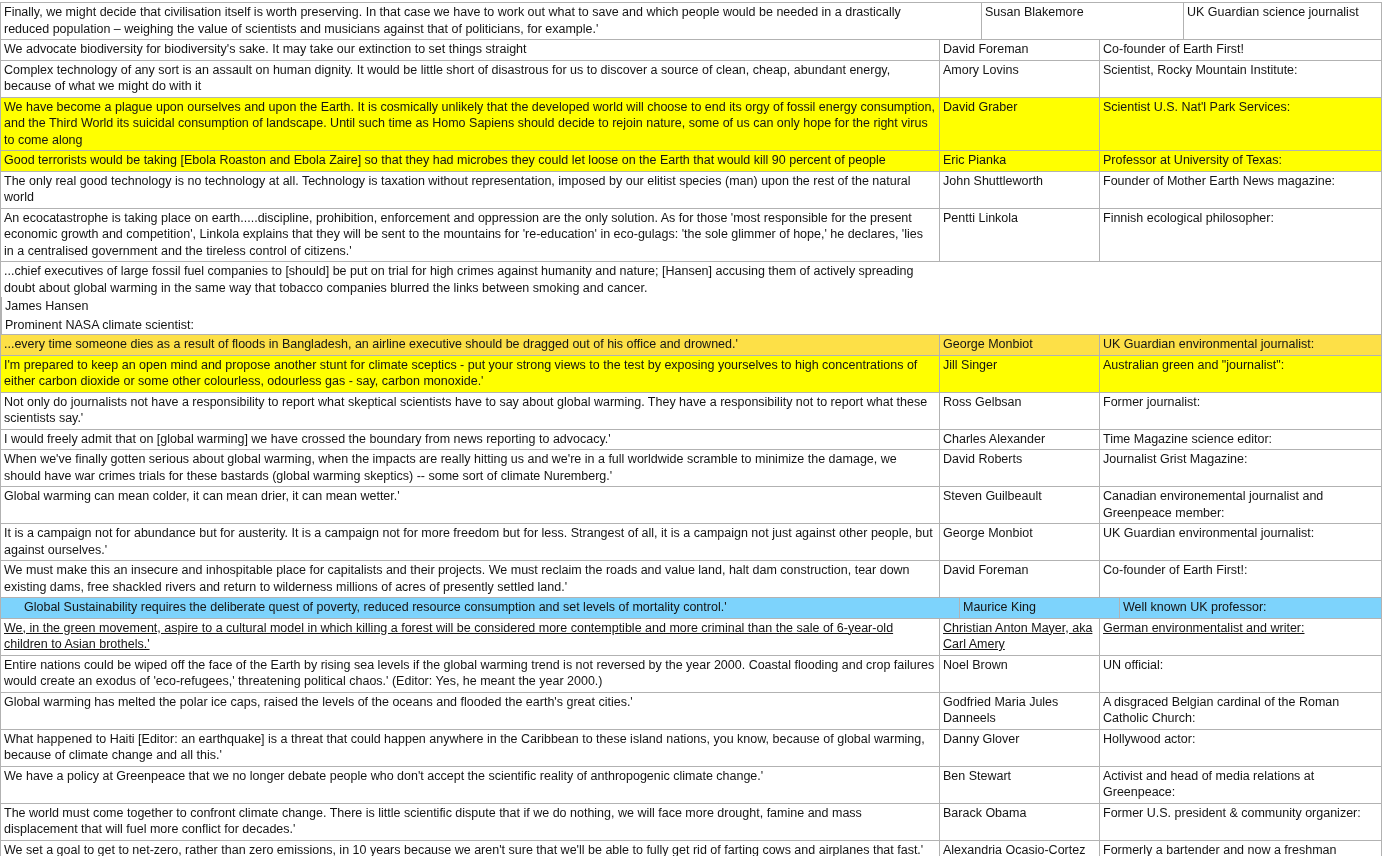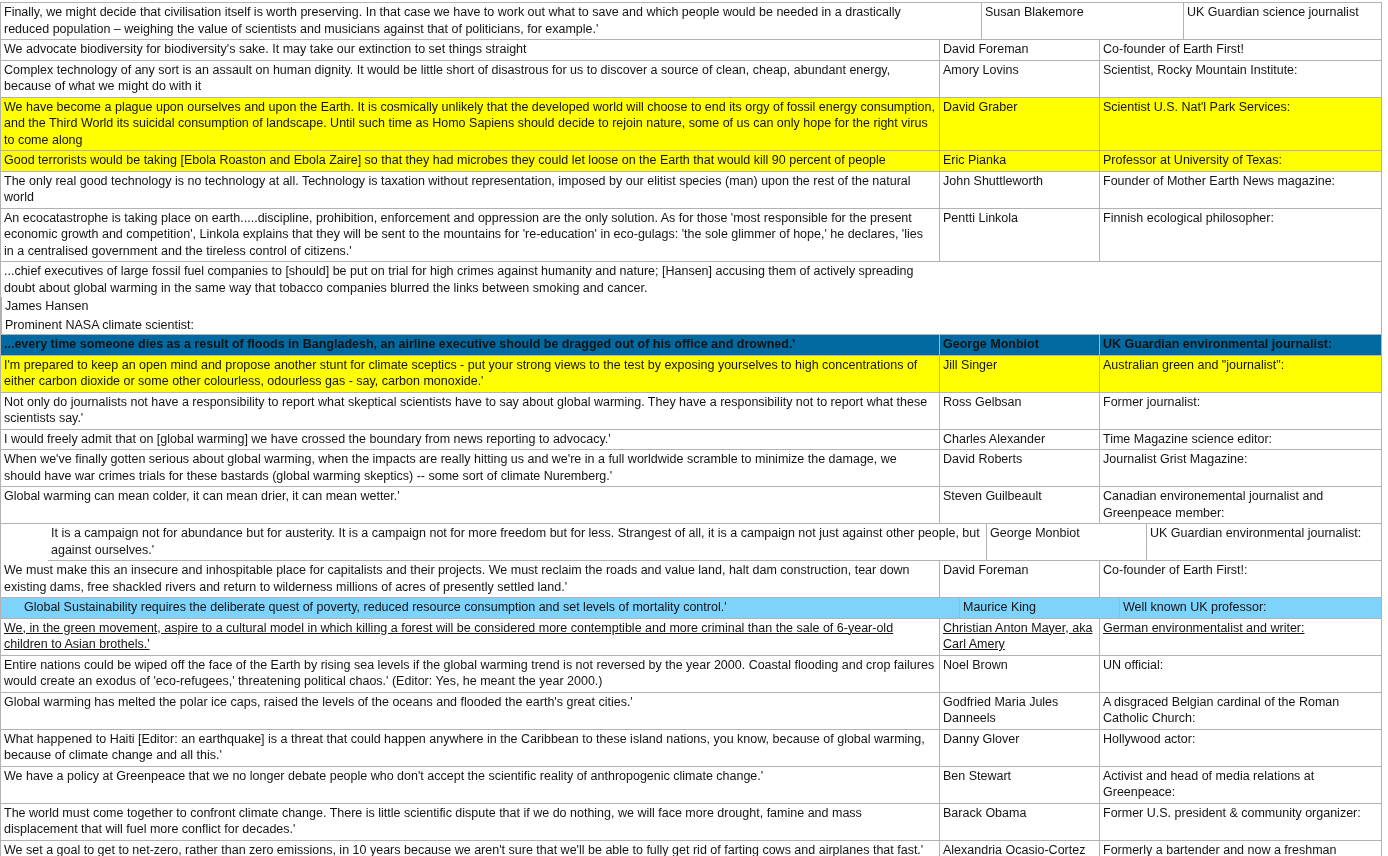--- a/index.html
+++ b/index.html
@@ -61,21 +61,21 @@
     <div class="row" style="min-height: 52.5px;">
       <div class="cell c-quote">An ecocatastrophe is taking place on earth.....discipline, prohibition, enforcement and oppression are the only solution. As for those 'most responsible for the present economic growth and competition', Linkola explains that they will be sent to the mountains for 're-education' in eco-gulags: 'the sole glimmer of hope,' he declares, 'lies in a centralised government and the tireless control of citizens.'</div>
       <div class="cell c-name">Pentti Linkola</div>
       <div class="cell c-title">Finnish ecological philosopher:</div>
     </div>
     <div class="row" style="min-height: 36px; flex-direction: column;">
       <div class="cell c-quote">...chief executives of large fossil fuel companies to [should] be put on trial for high crimes against humanity and nature; [Hansen] accusing them of actively spreading doubt about global warming in the same way that tobacco companies blurred the links between smoking and cancer.</div>
       <div class="cell c-name">James Hansen</div>
       <div class="cell c-title">Prominent NASA climate scientist:</div>
     </div>
-    <div class="row hl" style="background: #0369a1; min-height: 19.5px; font-weight: bold;">
+    <div class="row hl" style="background: #fde047; min-height: 19.5px;">
       <div class="cell c-quote">...every time someone dies as a result of floods in Bangladesh, an airline executive should be dragged out of his office and drowned.'</div>
       <div class="cell c-name">George Monbiot</div>
       <div class="cell c-title">UK Guardian environmental journalist:</div>
     </div>
     <div class="row hl" style="background: rgb(255, 255, 0); min-height: 36px;">
       <div class="cell c-quote">I'm prepared to keep an open mind and propose another stunt for climate sceptics - put your strong views to the test by exposing yourselves to high concentrations of either carbon dioxide or some other colourless, odourless gas - say, carbon monoxide.'</div>
       <div class="cell c-name">Jill Singer</div>
       <div class="cell c-title">Australian green and "journalist":</div>
     </div>
     <div class="row" style="min-height: 36px;">
@@ -91,21 +91,21 @@
     <div class="row" style="min-height: 36px;">
       <div class="cell c-quote">When we've finally gotten serious about global warming, when the impacts are really hitting us and we're in a full worldwide scramble to minimize the damage, we should have war crimes trials for these bastards (global warming skeptics) -- some sort of climate Nuremberg.'</div>
       <div class="cell c-name">David Roberts</div>
       <div class="cell c-title">Journalist Grist Magazine:</div>
     </div>
     <div class="row" style="min-height: 36px;">
       <div class="cell c-quote">Global warming can mean colder, it can mean drier, it can mean wetter.'</div>
       <div class="cell c-name">Steven Guilbeault</div>
       <div class="cell c-title">Canadian environemental journalist and Greenpeace member:</div>
     </div>
-    <div class="row" style="min-height: 36px; margin-left: 47px;">
+    <div class="row" style="min-height: 36px;">
       <div class="cell c-quote">It is a campaign not for abundance but for austerity. It is a campaign not for more freedom but for less. Strangest of all, it is a campaign not just against other people, but against ourselves.'</div>
       <div class="cell c-name">George Monbiot</div>
       <div class="cell c-title">UK Guardian environmental journalist:</div>
     </div>
     <div class="row" style="min-height: 36px;">
       <div class="cell c-quote">We must make this an insecure and inhospitable place for capitalists and their projects. We must reclaim the roads and value land, halt dam construction, tear down existing dams, free shackled rivers and return to wilderness millions of acres of presently settled land.'</div>
       <div class="cell c-name">David Foreman</div>
       <div class="cell c-title">Co-founder of Earth First!:</div>
     </div>
     <div class="row hl" style="background: #7dd3fc; min-height: 19.5px; padding-left: 20px;">

